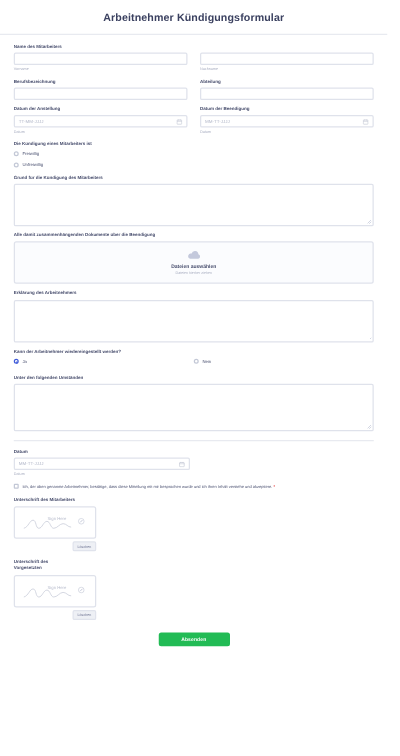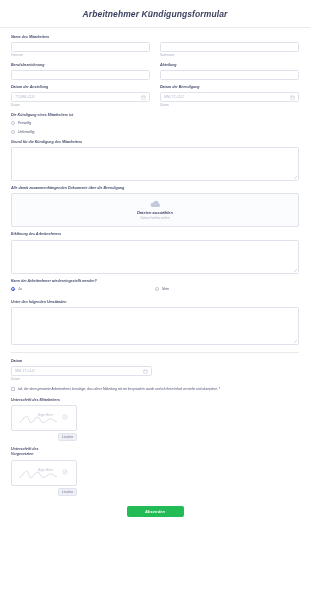--- a/index.html
+++ b/index.html
@@ -3,21 +3,21 @@
 <meta charset="utf-8">
 <style>
   * { box-sizing: border-box; margin: 0; padding: 0; }
   html, body {
     width: 310px; height: 605px;
     background: #ffffff;
     font-family: "Liberation Sans", sans-serif;
     color: #3d4465;
     overflow: hidden;
   }
-  .page { width: 310px; height: 605px; position: relative; background:#fff;font-style:italic; }
+  .page { width: 310px; height: 605px; position: relative; background:#fff; }
 
   
   .form-header {
     height: 28px;
     display: flex; align-items: center; justify-content: center;
     border-bottom: 1px solid #e8eaf0;
     background: #fff;
   }
   .form-title {
     font-size: 8.5px; font-weight: 700; color: #3b4160;

